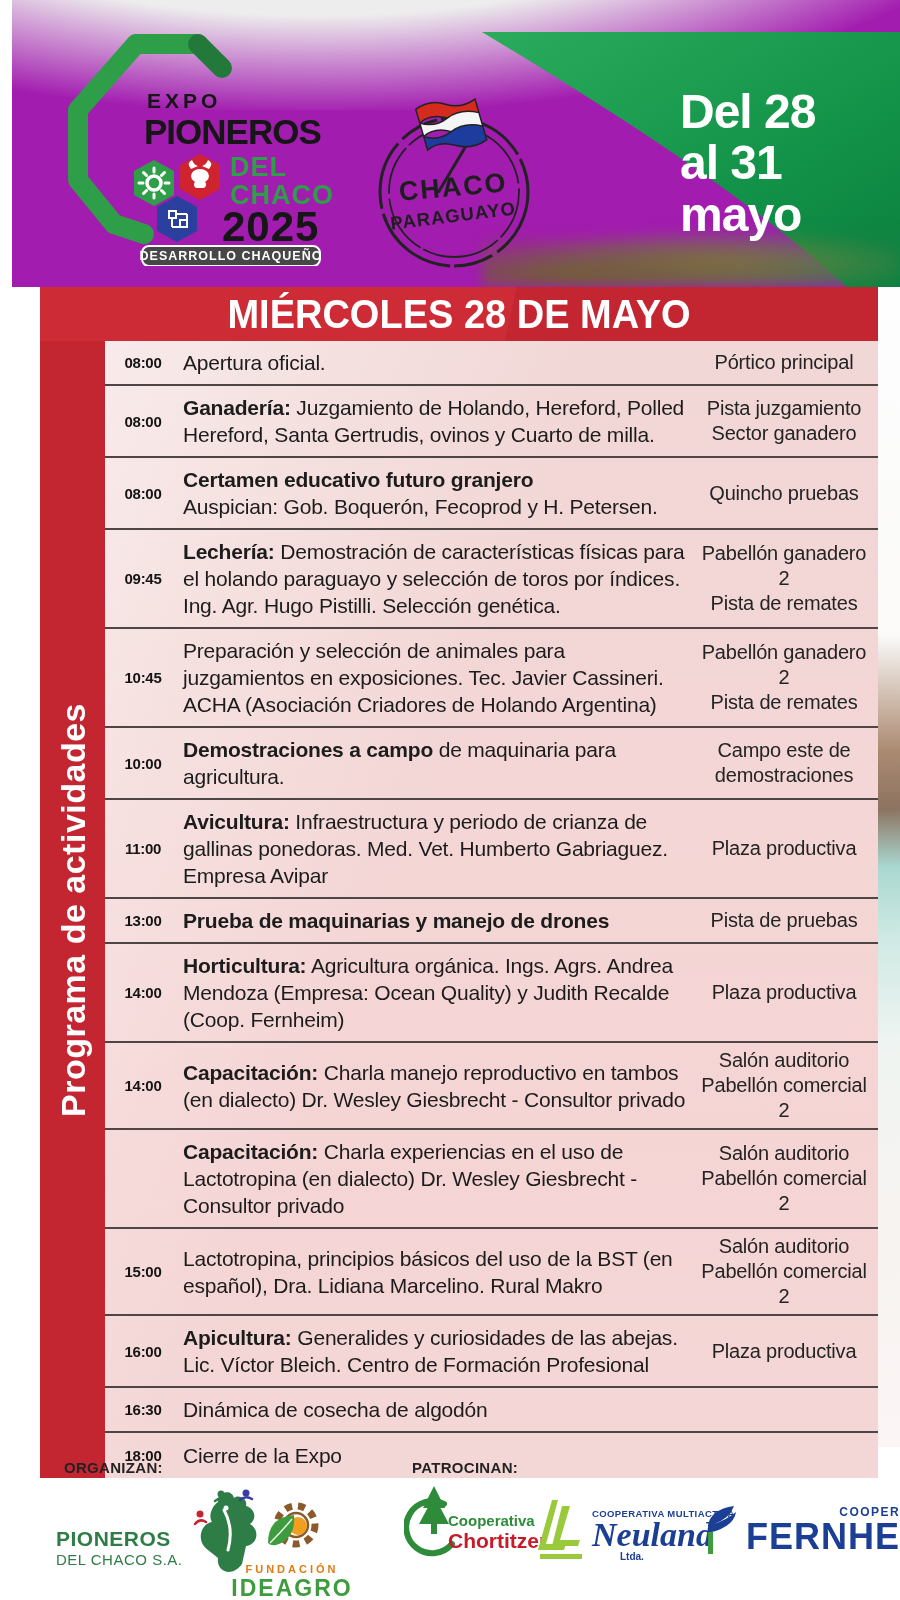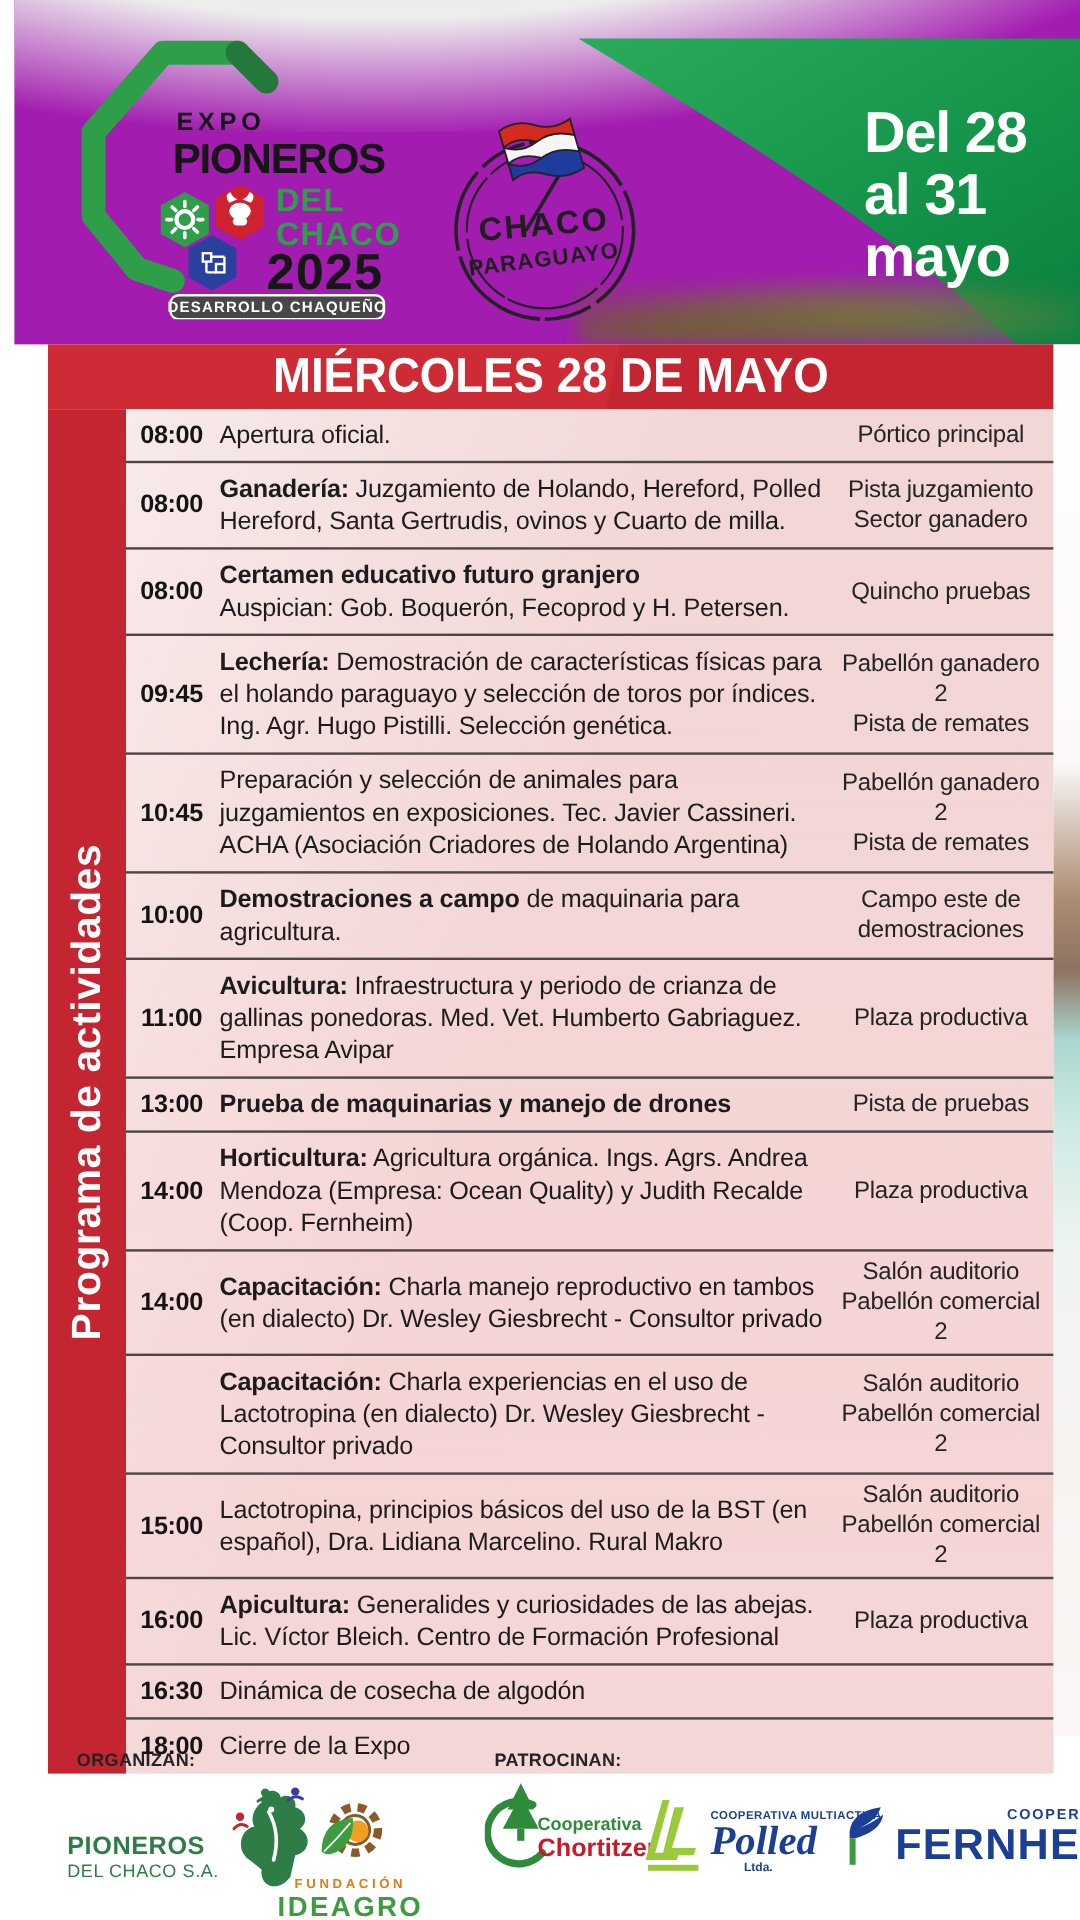--- a/index.html
+++ b/index.html
@@ -11,21 +11,21 @@
   .gray-arc { position:absolute; left:-80px; top:-150px; width:1100px; height:260px;
     background:radial-gradient(ellipse at 35% 0%, #e3e3e3 0%, #ededed 45%, rgba(255,255,255,0) 72%); }
   .green-wedge { position:absolute; left:0; top:0; width:900px; height:287px; }
   .photo-smudge { position:absolute; left:470px; top:225px; width:420px; height:62px;
     background:
       radial-gradient(ellipse at 20% 80%, rgba(110,100,40,.85), rgba(110,100,40,0) 60%),
       radial-gradient(ellipse at 55% 60%, rgba(150,130,60,.7), rgba(150,130,60,0) 65%),
       radial-gradient(ellipse at 85% 70%, rgba(30,130,70,.8), rgba(30,130,70,0) 70%);
     filter:blur(6px); }
   .date-block { position:absolute; left:668px; top:86px; color:#fff; font-weight:bold;
-    font-size:48px; line-height:1.07; letter-spacing:-1px;margin-left:40px; }
+    font-size:48px; line-height:1.07; letter-spacing:-1px; }
 
   
   .expo-logo { position:absolute; left:38px; top:28px; }
   
   .stamp { position:absolute; left:350px; top:90px; }
 
   
   .table { position:absolute; left:40px; top:287px; width:838px; }
   .t-header { height:54px; display:flex; align-items:center; justify-content:center;
     background:linear-gradient(102deg,#cd2b36 0%, #cd2b36 56%, #c32531 56.2%, #c32531 100%);
@@ -36,21 +36,21 @@
   .sidebar-label { position:absolute; left:50%; top:50%; transform:translate(-50%,-50%) rotate(-90deg);
     white-space:nowrap; color:#fff; font-size:34px; font-weight:bold; letter-spacing:.5px; }
   .rows { flex:1;
     background:
       linear-gradient(112deg, rgba(255,255,255,.5) 0%, rgba(255,255,255,.25) 18%, rgba(255,255,255,0) 42%),
       linear-gradient(180deg, #f1d7d6 0%, #f3d6d5 40%, #f5d4d4 70%, #f3d7d6 100%);
   }
   .row { display:flex; border-bottom:2px solid #4e4547; padding:5px 0; min-height:45px; }
   .row:last-child { border-bottom:none; }
   .cell-time { width:76px; flex:0 0 76px; display:flex; align-items:center; justify-content:center;
-    font-weight:bold; font-size:21px; color:#141414; letter-spacing:-.3px; }
+    font-weight:bold; font-size:15px; color:#141414; letter-spacing:-.3px; }
   .cell-desc { flex:1; display:flex; flex-direction:column; justify-content:center;
     font-size:21px; line-height:27px; color:#1c1c1c; letter-spacing:-.2px; padding:3px 4px 3px 2px;
     white-space:pre-line; }
   .cell-desc b { font-weight:bold; }
   .cell-loc { width:188px; flex:0 0 188px; display:flex; flex-direction:column; align-items:center;
     justify-content:center; text-align:center; font-size:20px; line-height:25px; color:#242424;
     letter-spacing:-.2px; padding:0 4px; }
 
   
   .right-strip { position:absolute; left:878px; top:287px; width:22px; height:1160px;
@@ -338,21 +338,21 @@
 
   <div class="logo-box" style="left:536px; top:1496px;">
     <svg width="50" height="62" viewBox="0 0 50 62">
       <path d="M22,2 L10,46 L30,46 L28,52 L2,52 L16,2 Z" fill="#9aca3c"></path>
       <path d="M36,10 L26,44 L44,44 L42,50 L16,50 Z" fill="#9aca3c" opacity="0"></path>
       <path d="M34,8 L24,42 L44,42 L42,48 L16,48 L26,8 Z" fill="#9aca3c"></path>
       <rect x="4" y="56" width="42" height="5" fill="#9aca3c"></rect>
     </svg>
     <div class="neuland-text">
       <div class="l1">COOPERATIVA MULTIACTIVA</div>
-      <div class="l2">Polled</div>
+      <div class="l2">Neuland</div>
       <div class="l3">Ltda.</div>
     </div>
   </div>
 
   <div class="logo-box" style="left:700px; top:1502px;">
     <svg width="40" height="56" viewBox="0 0 40 56">
       <path d="M8,30 Q6,8 34,4 Q30,16 14,22 Q26,18 36,10 Q34,24 12,30 Z" fill="#1b3f94"></path>
       <rect x="8" y="30" width="5" height="22" fill="#3f9b3f"></rect>
     </svg>
     <div class="fernheim-text">

